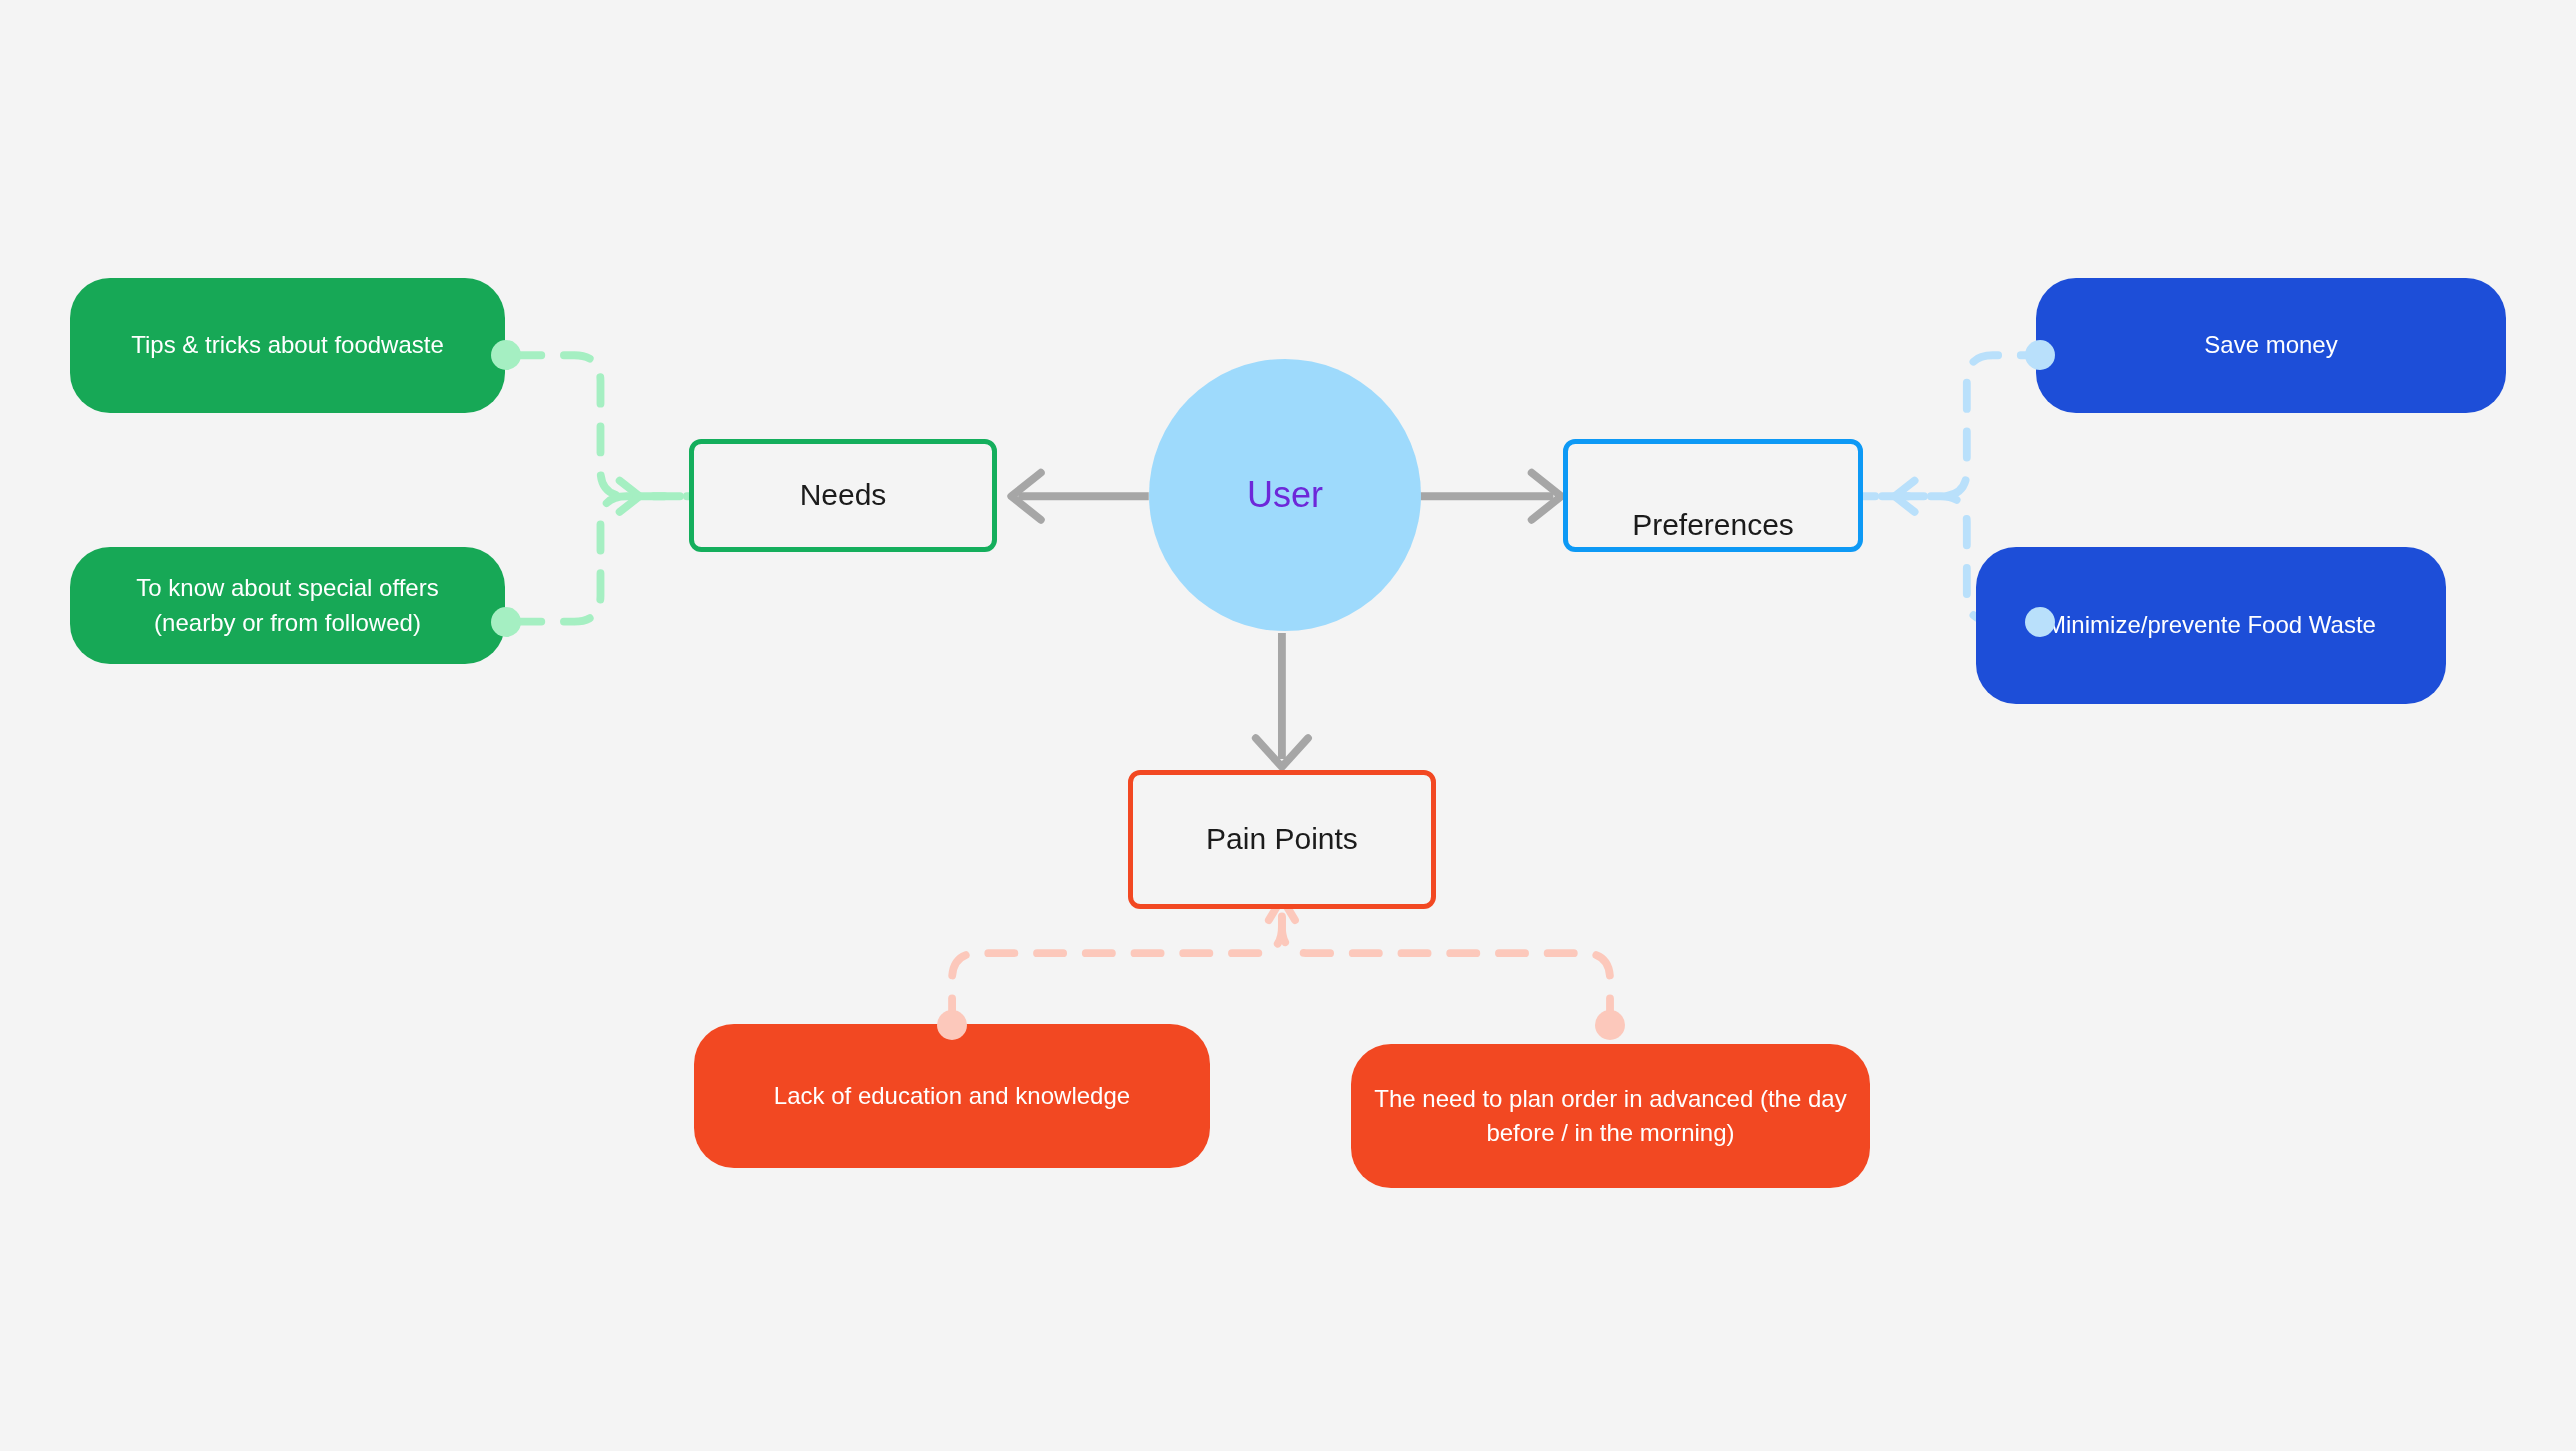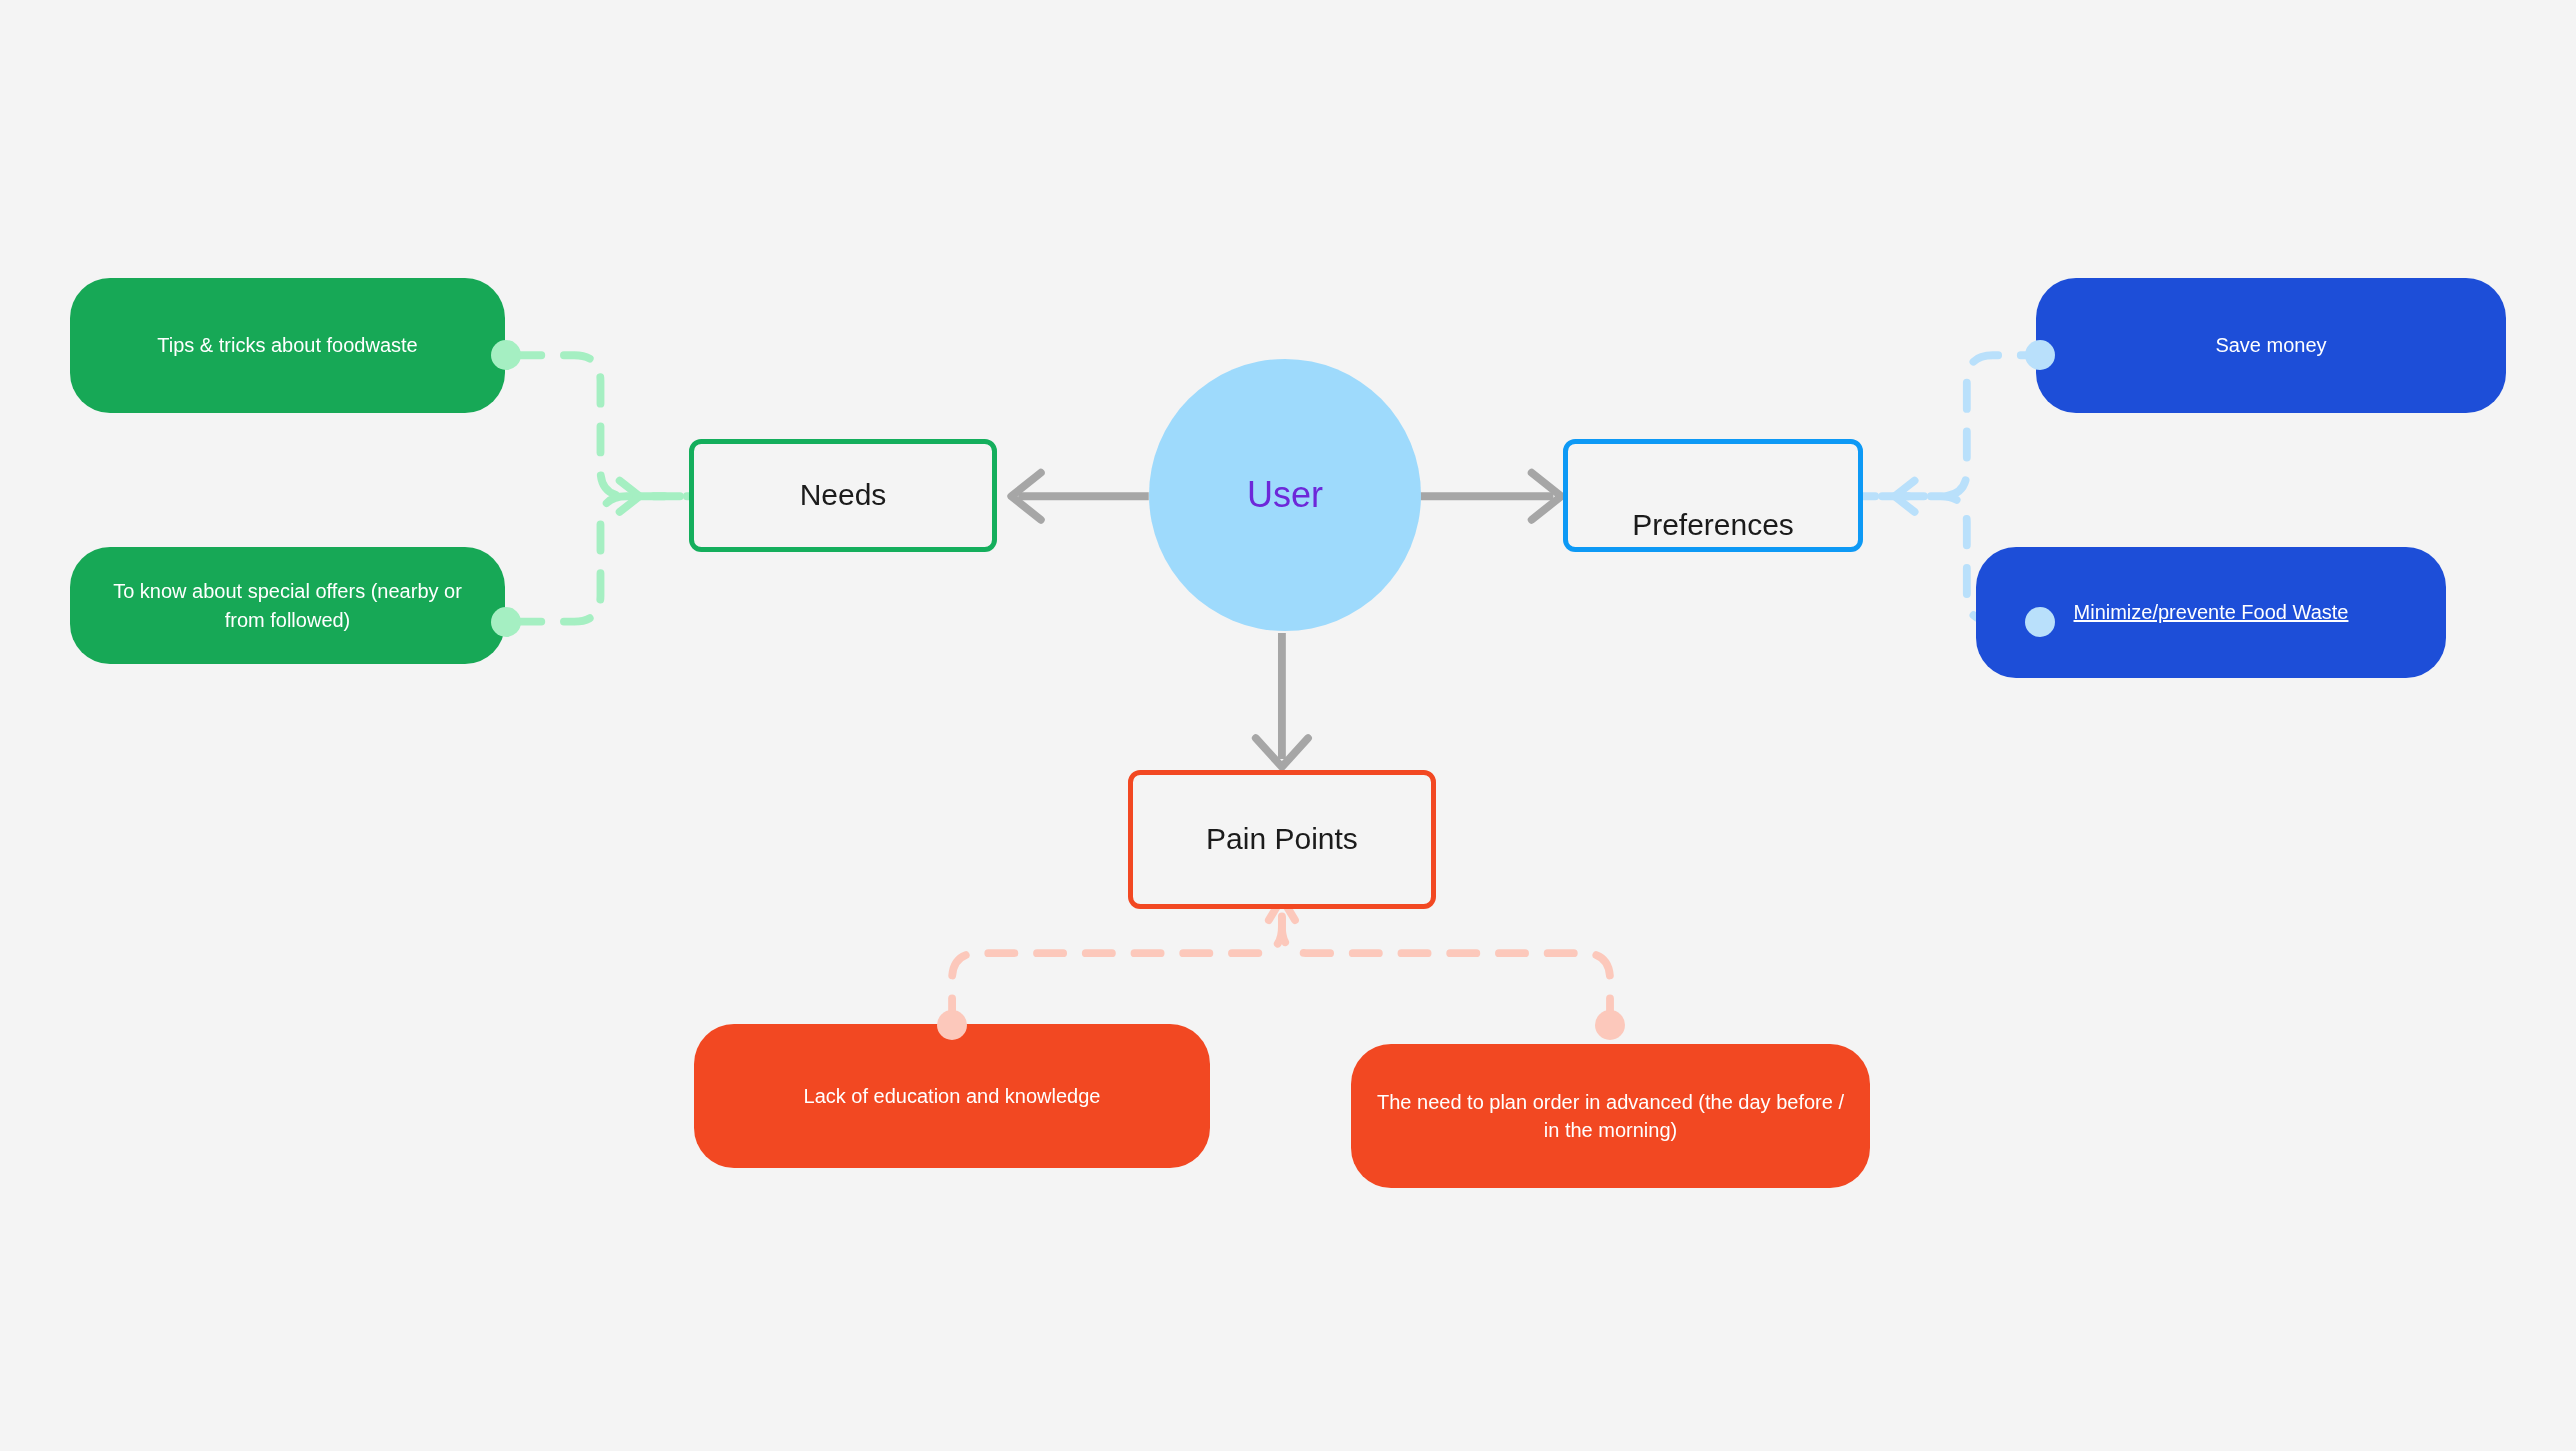--- a/index.html
+++ b/index.html
@@ -34,21 +34,21 @@
     display: flex;
     align-items: center;
     justify-content: center;
     text-align: center;
     line-height: 1.42;
   }
   
   .leaf {
     border-radius: 40px;
     color: #ffffff;
-    font-size: 20px;
+    font-size: 24px;
     padding: 0 22.6px;
   }
   .leaf.green { background: #17a856; }
   .leaf.blue  { background: #1d4ed8; }
   .leaf.red   { background: #f24822; }
 
   
   .cat {
     border-radius: 12.2px;
     background: #f4f4f4;
@@ -133,21 +133,21 @@
 
   <div class="node cat blue" style="left:1563px; top:439px; width:300px; height:113px;">
     <span>Preferences</span>
   </div>
 
   <div class="node leaf blue" style="left:2036px; top:278px; width:470px; height:135px;">
     <span>Save money</span>
   </div>
   <div class="handle blue" style="left:2025px; top:340px; width:30px; height:30px;"></div>
 
-  <div class="node leaf blue" style="left:1976px; top:547px; width:470px; height:131px;text-decoration:underline;">
+  <div class="node leaf blue" style="left:1976px; top:547px; width:470px; height:157px;">
     <span>Minimize/prevente Food Waste</span>
   </div>
   <div class="handle blue" style="left:2025px; top:607px; width:30px; height:30px;"></div>
 
   <div class="node cat red" style="left:1128px; top:770px; width:308px; height:139px;">
     <span>Pain Points</span>
   </div>
 
   <div class="node leaf red" style="left:694px; top:1024px; width:516px; height:144px;">
     <span>Lack of education and knowledge</span>

